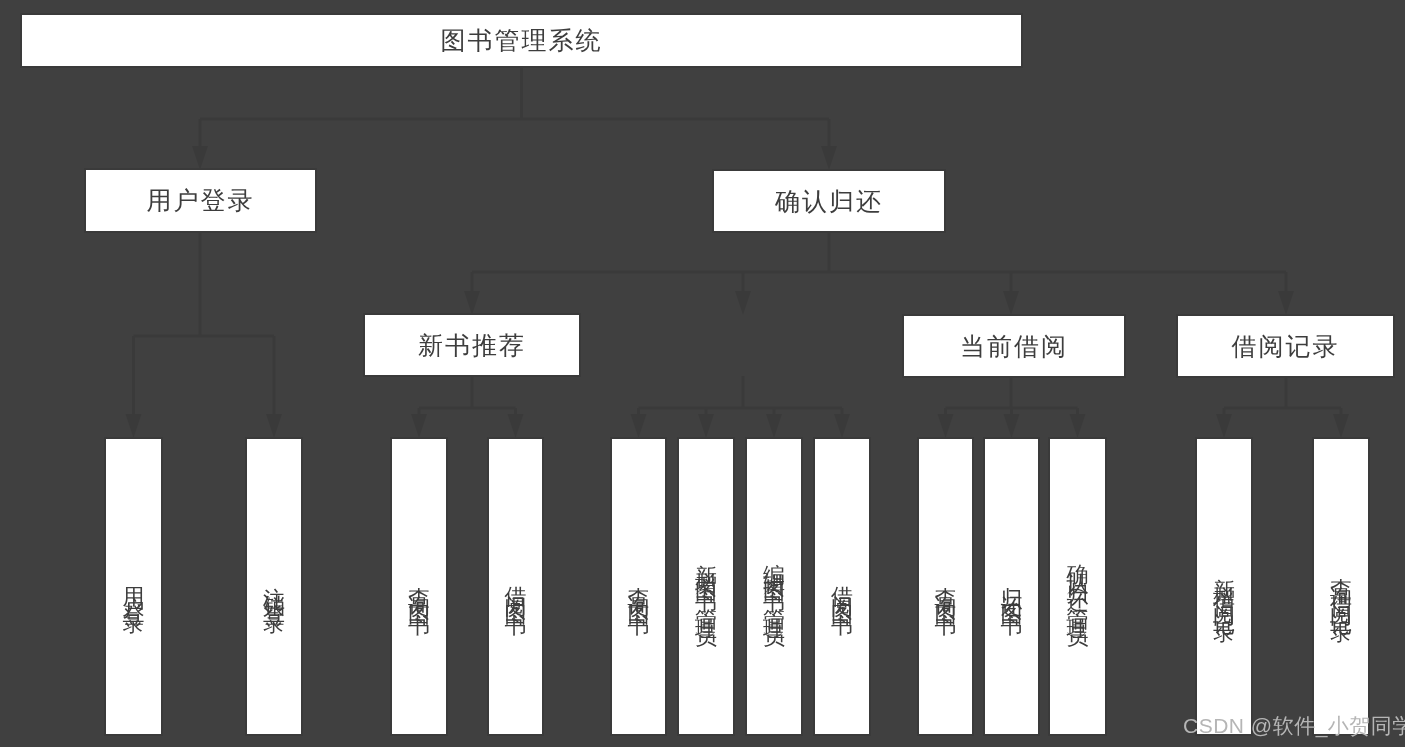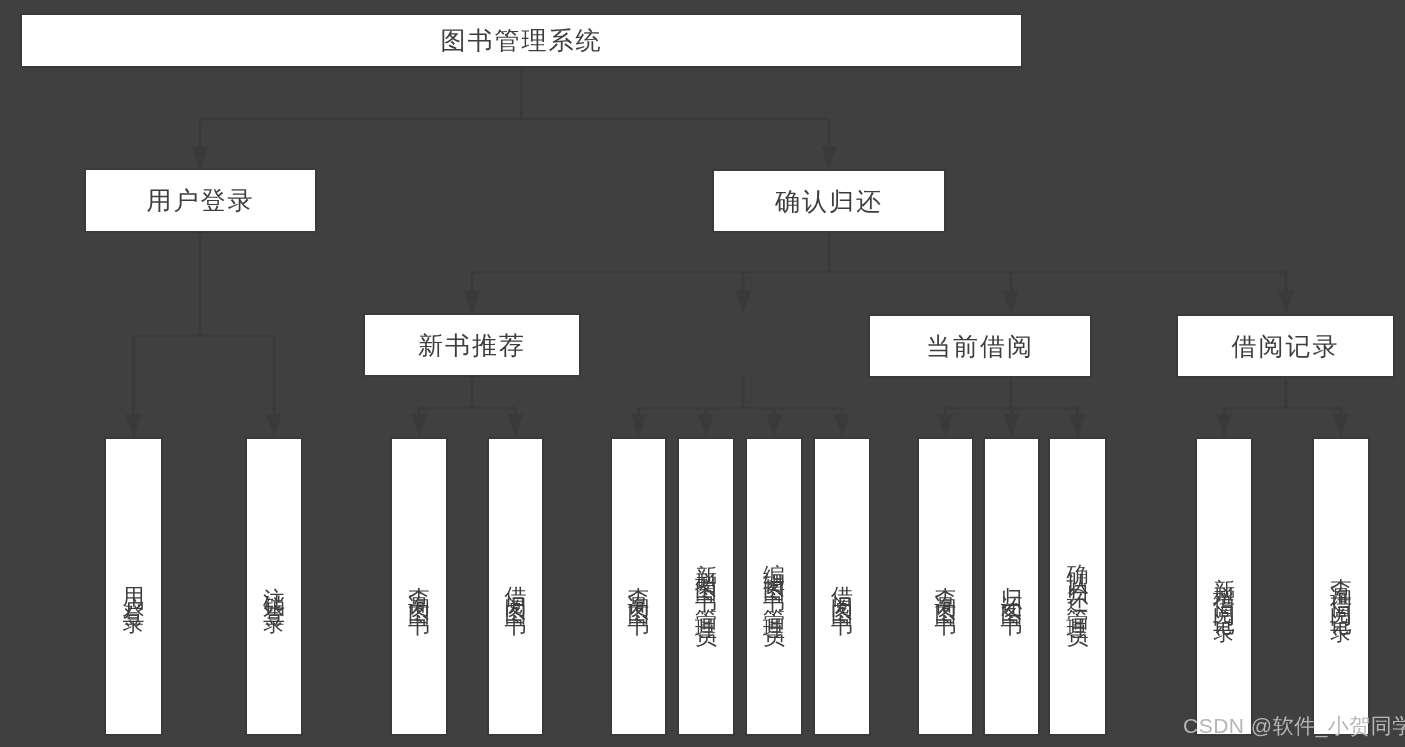--- a/index.html
+++ b/index.html
@@ -91,21 +91,21 @@
       <polygon points="1333,414 1349,414 1341,438"></polygon>
     </g>
   </svg>
 
   <div class="node" style="left:20px; top:13px; width:1003px; height:55px">图书管理系统</div>
 
   <div class="node" style="left:84px; top:168px; width:233px; height:65px">用户登录</div>
   <div class="node" style="left:712px; top:169px; width:234px; height:64px">确认归还</div>
 
   <div class="node" style="left:363px; top:313px; width:218px; height:64px">新书推荐</div>
-  <div class="node" style="left:868px; top:314px; width:224px; height:64px">当前借阅</div>
+  <div class="node" style="left:902px; top:314px; width:224px; height:64px">当前借阅</div>
   <div class="node" style="left:1176px; top:314px; width:219px; height:64px">借阅记录</div>
 
   <div class="node leaf" style="left:104px; top:437px; width:59px; height:299px">用户登录</div>
   <div class="node leaf" style="left:245px; top:437px; width:58px; height:299px">注销登录</div>
 
   <div class="node leaf" style="left:390px; top:437px; width:58px; height:299px">查询图书</div>
   <div class="node leaf" style="left:487px; top:437px; width:57px; height:299px">借阅图书</div>
 
   <div class="node leaf" style="left:610px; top:437px; width:57px; height:299px">查询图书</div>
   <div class="node leaf" style="left:677px; top:437px; width:58px; height:299px">新增图书（管理员）</div>

